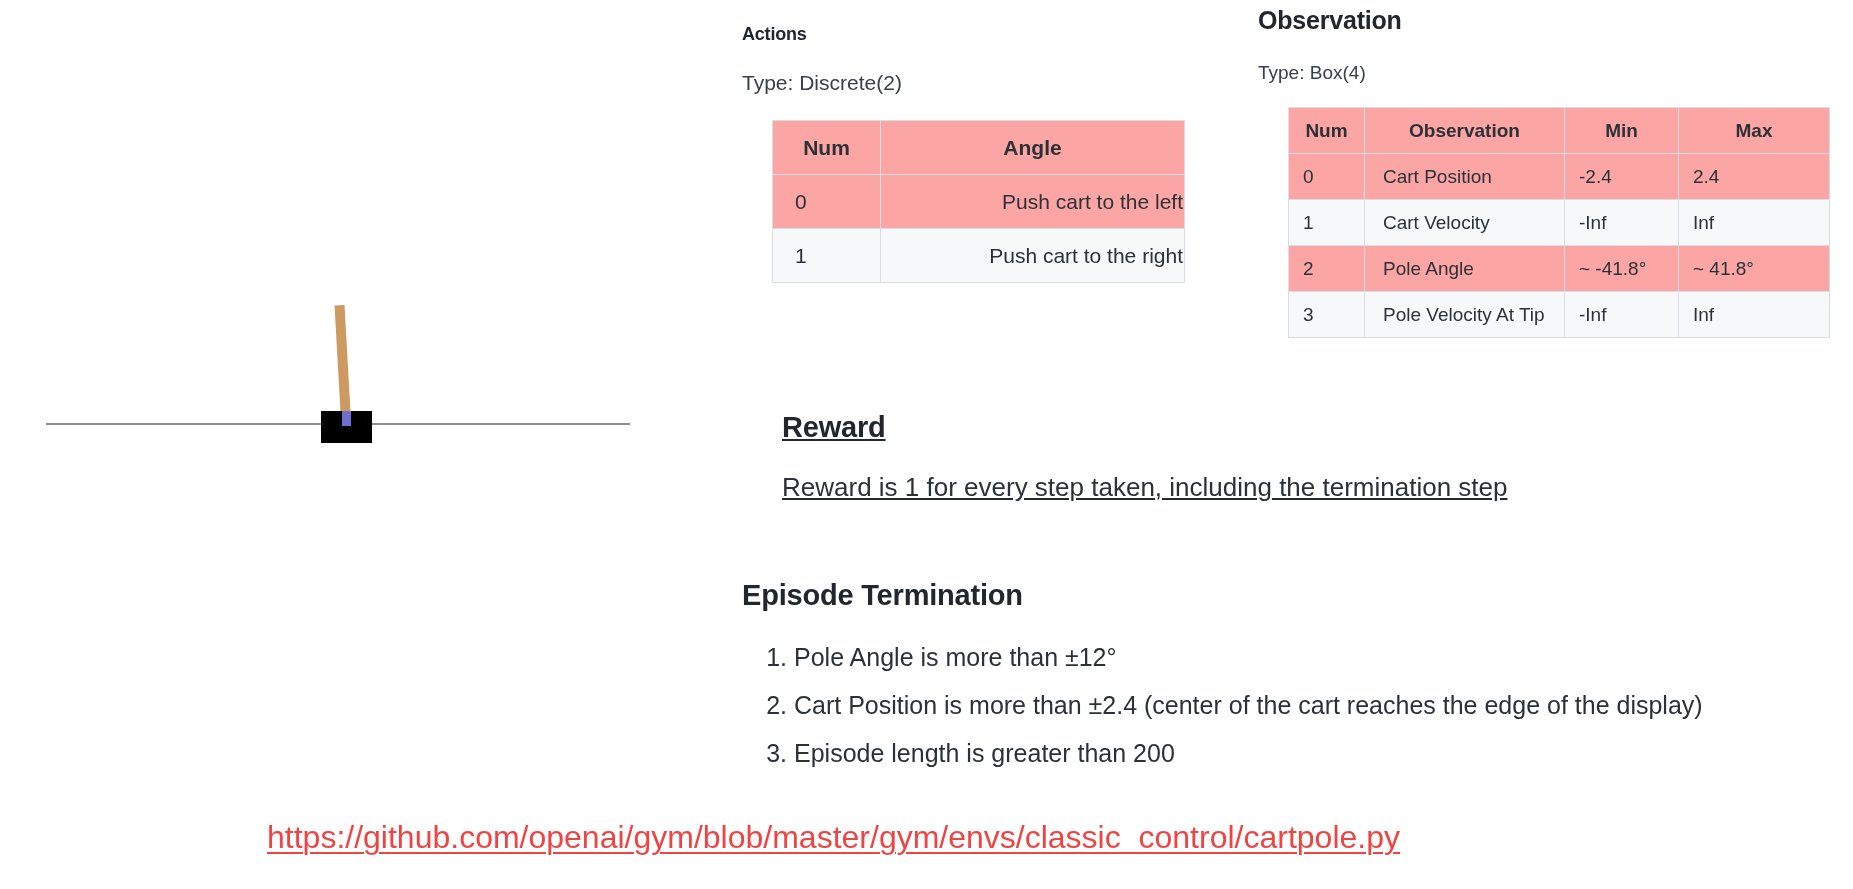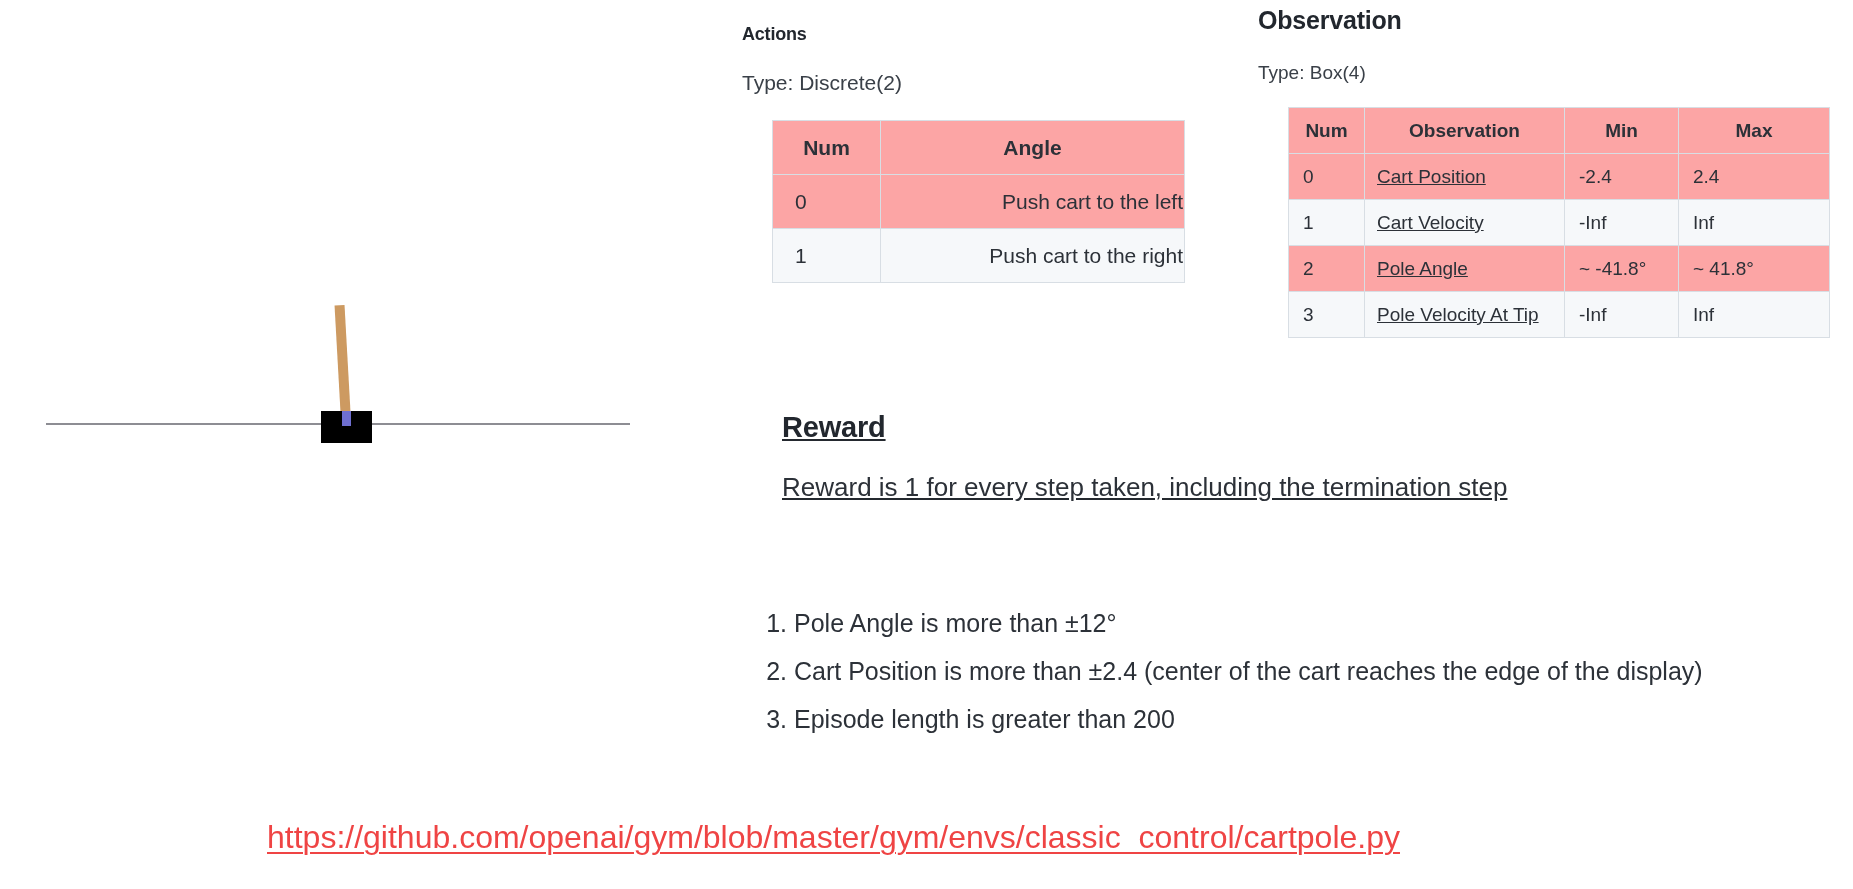--- a/index.html
+++ b/index.html
@@ -128,21 +128,21 @@
     margin-top: 22px;
     width: 541px;
     font-size: 19px;
   }
   #observation-table th, #observation-table td { height: 43px; }
   #observation-table col.c-num { width: 76px; }
   #observation-table col.c-obs { width: 200px; }
   #observation-table col.c-min { width: 114px; }
   #observation-table col.c-max { width: 151px; }
   #observation-table td { text-align: left; padding-left: 14px; }
-  #observation-table td.cell-obs { padding-left: 12px; text-decoration: underline; }
+  #observation-table td.cell-obs { padding-left: 18px; }
 
   
   .prose-block {
     position: absolute;
     font-family: "Liberation Sans Narrow", "Liberation Sans", sans-serif;
     font-stretch: condensed;
   }
   #reward-section { left: 782px; top: 410px; width: 1080px; text-decoration: underline; }
   #reward-section .section-heading { font-size: 29px; line-height: 34px; }
   #reward-section .body-text {
@@ -270,20 +270,21 @@
     </tbody>
   </table>
 </div>
 
 <div id="reward-section" class="prose-block">
   <div class="section-heading">Reward</div>
   <div class="body-text">Reward is 1 for every step taken, including the termination step</div>
 </div>
 
 <div id="termination-section" class="prose-block">
+  <div class="section-heading">Episode Termination</div>
   <ol id="termination-list">
     <li>Pole Angle is more than ±12°</li>
     <li>Cart Position is more than ±2.4 (center of the cart reaches the edge of the display)</li>
     <li>Episode length is greater than 200</li>
   </ol>
 </div>
 
 <a id="source-link" href="#">https://github.com/openai/gym/blob/master/gym/envs/classic_control/cartpole.py</a>
 
 </body></html>

